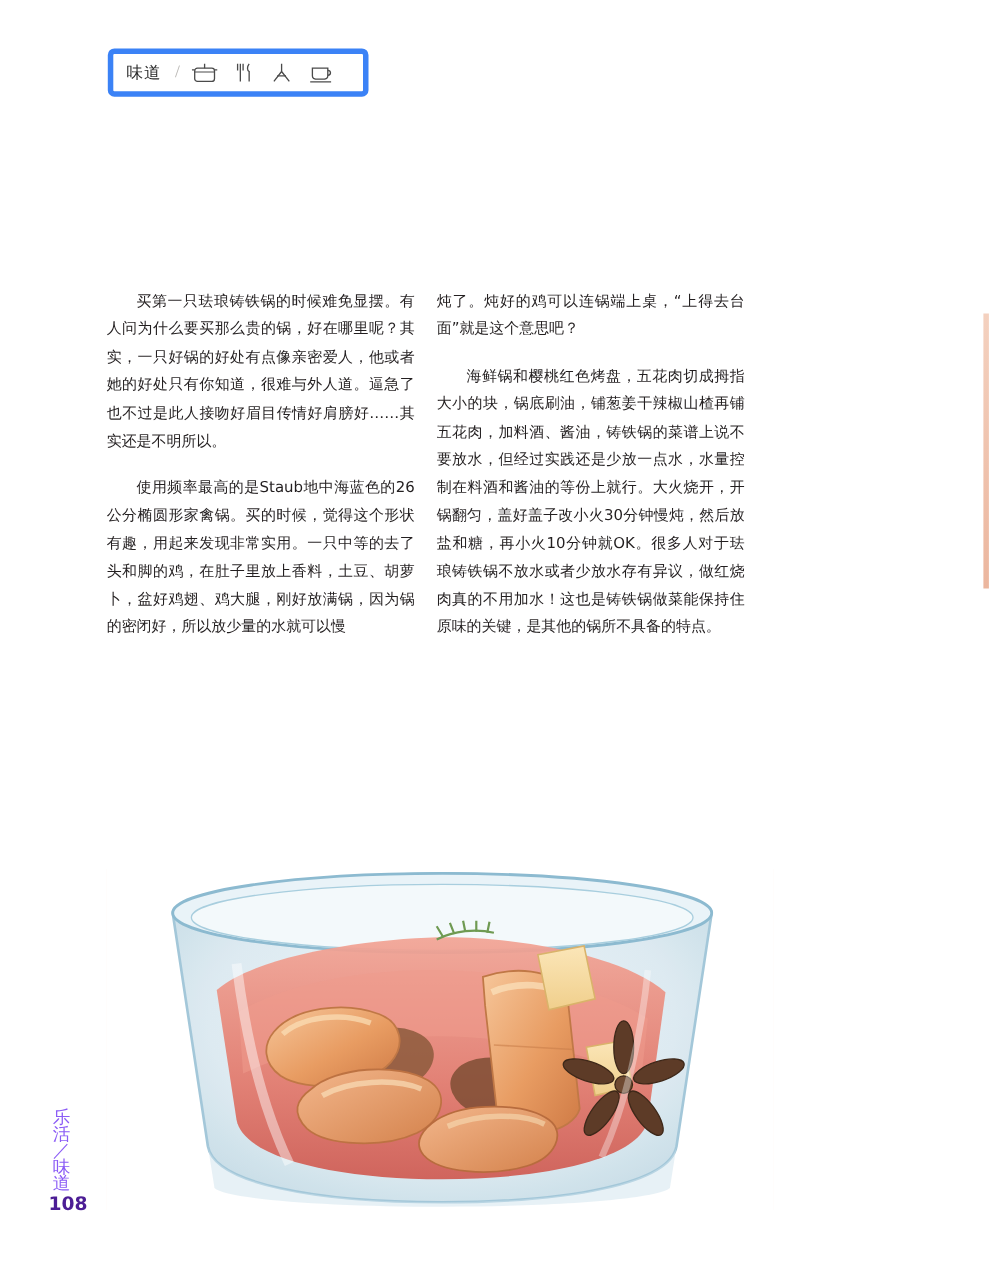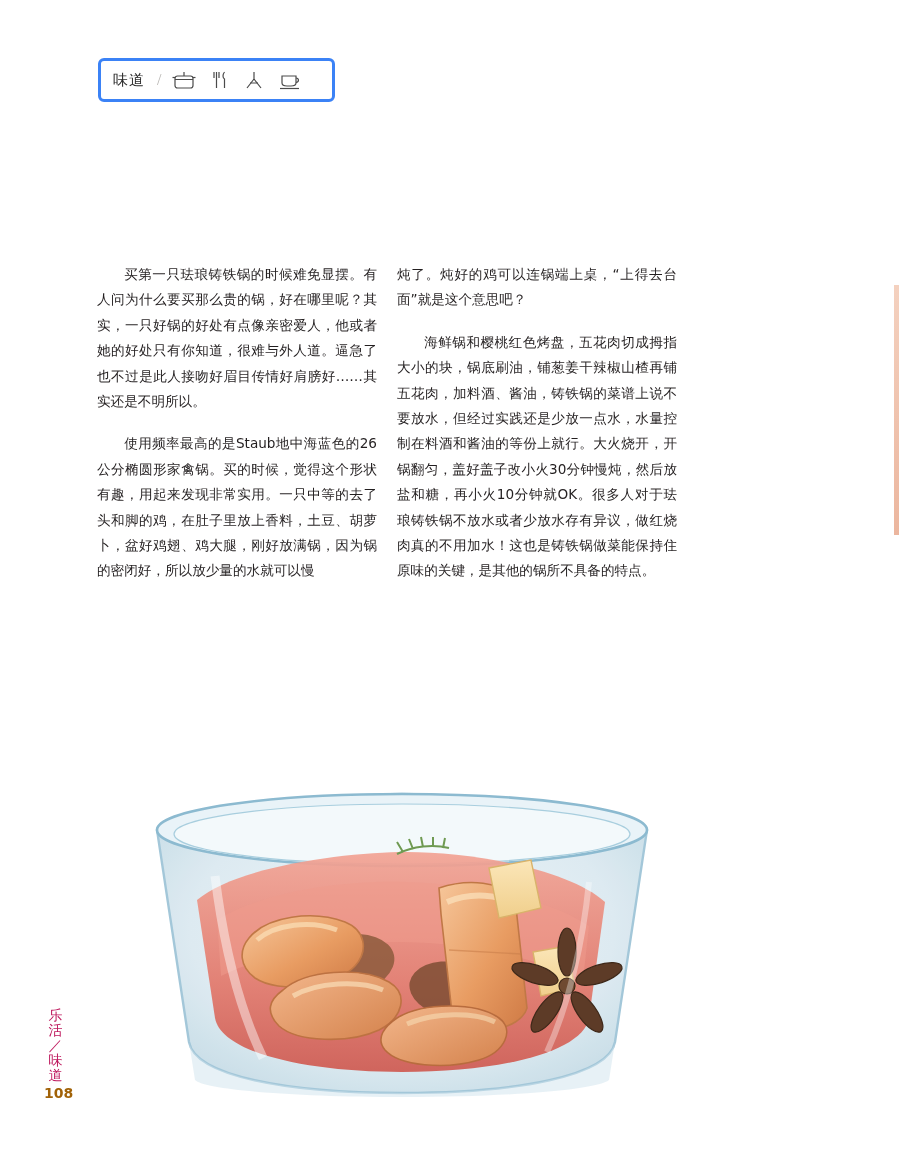--- a/index.html
+++ b/index.html
@@ -13,24 +13,24 @@
     position: relative;
     overflow: hidden;
     font-family: "Liberation Serif", "DejaVu Serif", serif;
     color: #231f20;
   }
 
   
   .header-badge {
     position: absolute;
     left: 98px;
-    top: 58px;
+    top: 44px;
     width: 237px;
     height: 44px;
-    border: 3px solid #3b82f6;
+    border: 5px solid #3b82f6;
     border-radius: 6px;
     box-sizing: border-box;
     display: flex;
     align-items: center;
     padding: 0 12px;
   }
   .header-badge .badge-text {
     font-size: 15px;
     letter-spacing: 1px;
     color: #2b2b2b;
@@ -93,36 +93,36 @@
     overflow: hidden;
     background: #fdf8f4;
   }
   .illustration svg { display: block; }
 
   
   .vertical-label {
     position: absolute;
     left: 48px;
     top: 1008px;
-    font-size: 14px;
+    font-size: 16px;
     line-height: 15px;
     width: 16px;
     font-family: "DejaVu Sans", sans-serif;
-    color: #be185d;
+    color: #8b5cf6;
     text-align: center;
     letter-spacing: 1px;
   }
   .page-number {
     position: absolute;
     left: 44px;
     top: 1085px;
-    font-size: 14px;
+    font-size: 17px;
     font-weight: bold;
     font-family: "DejaVu Sans", sans-serif;
-    color: #a16207;
+    color: #4c1d95;
   }
 </style>
 </head>
 <body>
 
 <div class="header-badge">
   <span class="badge-text">味道</span>
   <span class="badge-slash">/</span>
   <span class="badge-icons">
     <span>

